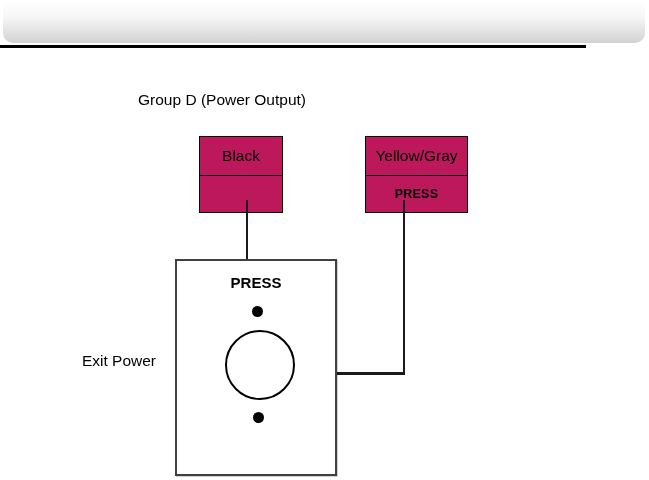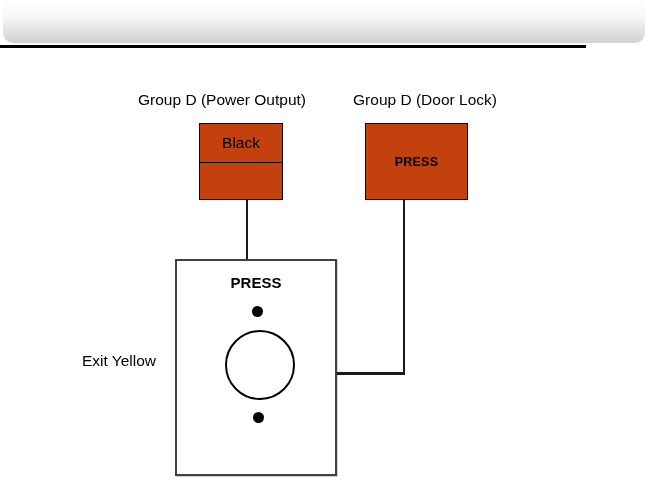--- a/index.html
+++ b/index.html
@@ -39,25 +39,25 @@
     font-size: 15.5px;
     line-height: 20px;
     white-space: nowrap;
   }
   .label-power { left: 122px; top: 90px; }
   .label-door  { left: 325px; top: 90px; }
 
   
   .terminal-box {
     position: absolute;
-    top: 123px;
+    top: 136px;
     height: 77px;
     border: 1.5px solid #000000;
     box-sizing: border-box;
-    background: #c2410c;
+    background: #be185d;
     display: flex;
     flex-direction: column;
   }
   .box-power { left: 199px; width: 84px; }
   .box-door  { left: 365px; width: 103px; }
   .wire-color {
     height: 38px;
     border-bottom: 1.5px solid #000000;
     display: flex;
     align-items: center;
@@ -128,35 +128,35 @@
 </head>
 <body>
 
 <div class="stage">
 
   <div class="header-bar"></div>
   <div class="header-rule"></div>
 
   <div class="group-label label-power">Group D (Power Output)</div>
 
-  <div class="group-label label-door">Group D (Door Lock)</div>
 
   <div class="terminal-box box-power">
     <div class="wire-color">Black</div>
   </div>
 
   <div class="terminal-box box-door">
+    <div class="wire-color">Yellow/Gray</div>
     <div class="terminal">PRESS</div>
   </div>
 
   <div class="wire wire-gnd"></div>
   <div class="wire wire-button-v"></div>
   <div class="wire wire-button-h"></div>
 
-  <div class="exit-caption">Exit Yellow</div>
+  <div class="exit-caption">Exit Power</div>
 
   <div class="exit-panel">
     <div class="press">PRESS</div>
     <div class="dot dot-top"></div>
     <div class="button-circle"></div>
     <div class="dot dot-bottom"></div>
   </div>
 
 </div>
 

